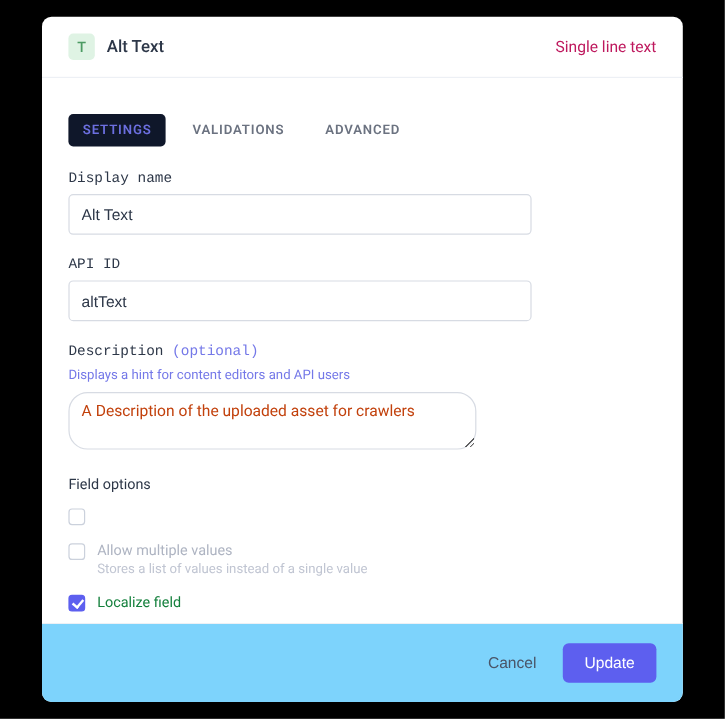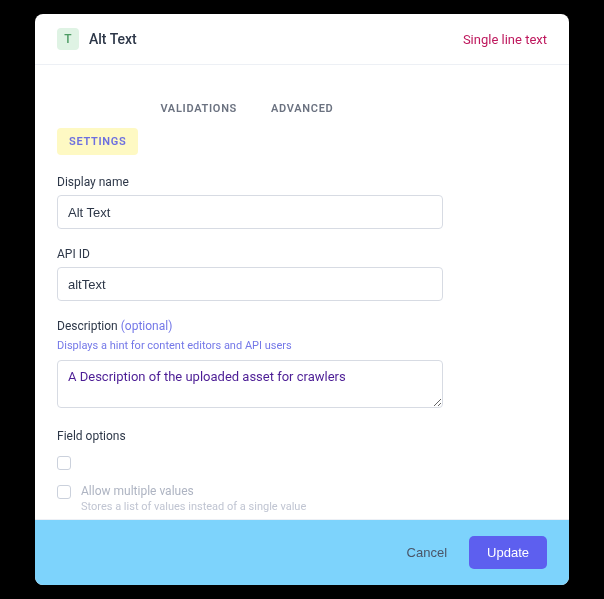--- a/index.html
+++ b/index.html
@@ -65,35 +65,35 @@
   .tab {
     font-size: 11px;
     letter-spacing: 0.7px;
     font-weight: 600;
     padding: 7px 12px;
     border-radius: 4px;
     color: #6b7280;
     cursor: pointer;
   }
   .tab.active {
-    background: #fef9c3;
+    background: #0f172a;
     color: #6c6fe0;
-    margin-top: 33px;
   }
   .body {
     padding: 0 22px 10px 22px;
     flex: 1;
     overflow: auto;
   }
   .field-group { margin-bottom: 18px; }
   .field-label {
     font-size: 12px;
     color: #2d3748;
     margin-bottom: 6px;
     display: block;
+    font-family: Liberation Mono, monospace;
   }
   .optional {
     color: #7478e8;
   }
   .hint {
     font-size: 11px;
     color: #7478e8;
     margin-top: 2px;
   }
   .text-input {
@@ -101,28 +101,28 @@
     max-width: 100%;
     height: 34px;
     border: 1px solid #d7dbe3;
     border-radius: 4px;
     padding: 0 10px;
     font-size: 13px;
     color: #2d3748;
     outline: none;
   }
   .textarea {
-    width: 386px;
+    width: 340px;
     max-width: 100%;
     min-height: 42px;
     border: 1px solid #d7dbe3;
-    border-radius: 4px;
+    border-radius: 16px;
     padding: 8px 10px;
     font-size: 13px;
-    color: #4c1d95;
+    color: #c2410c;
     outline: none;
     resize: both;
     font-family: inherit;
   }
   .section-heading {
     font-size: 12px;
     color: #2d3748;
     margin: 10px 0 12px 0;
   }
   .option-row {

